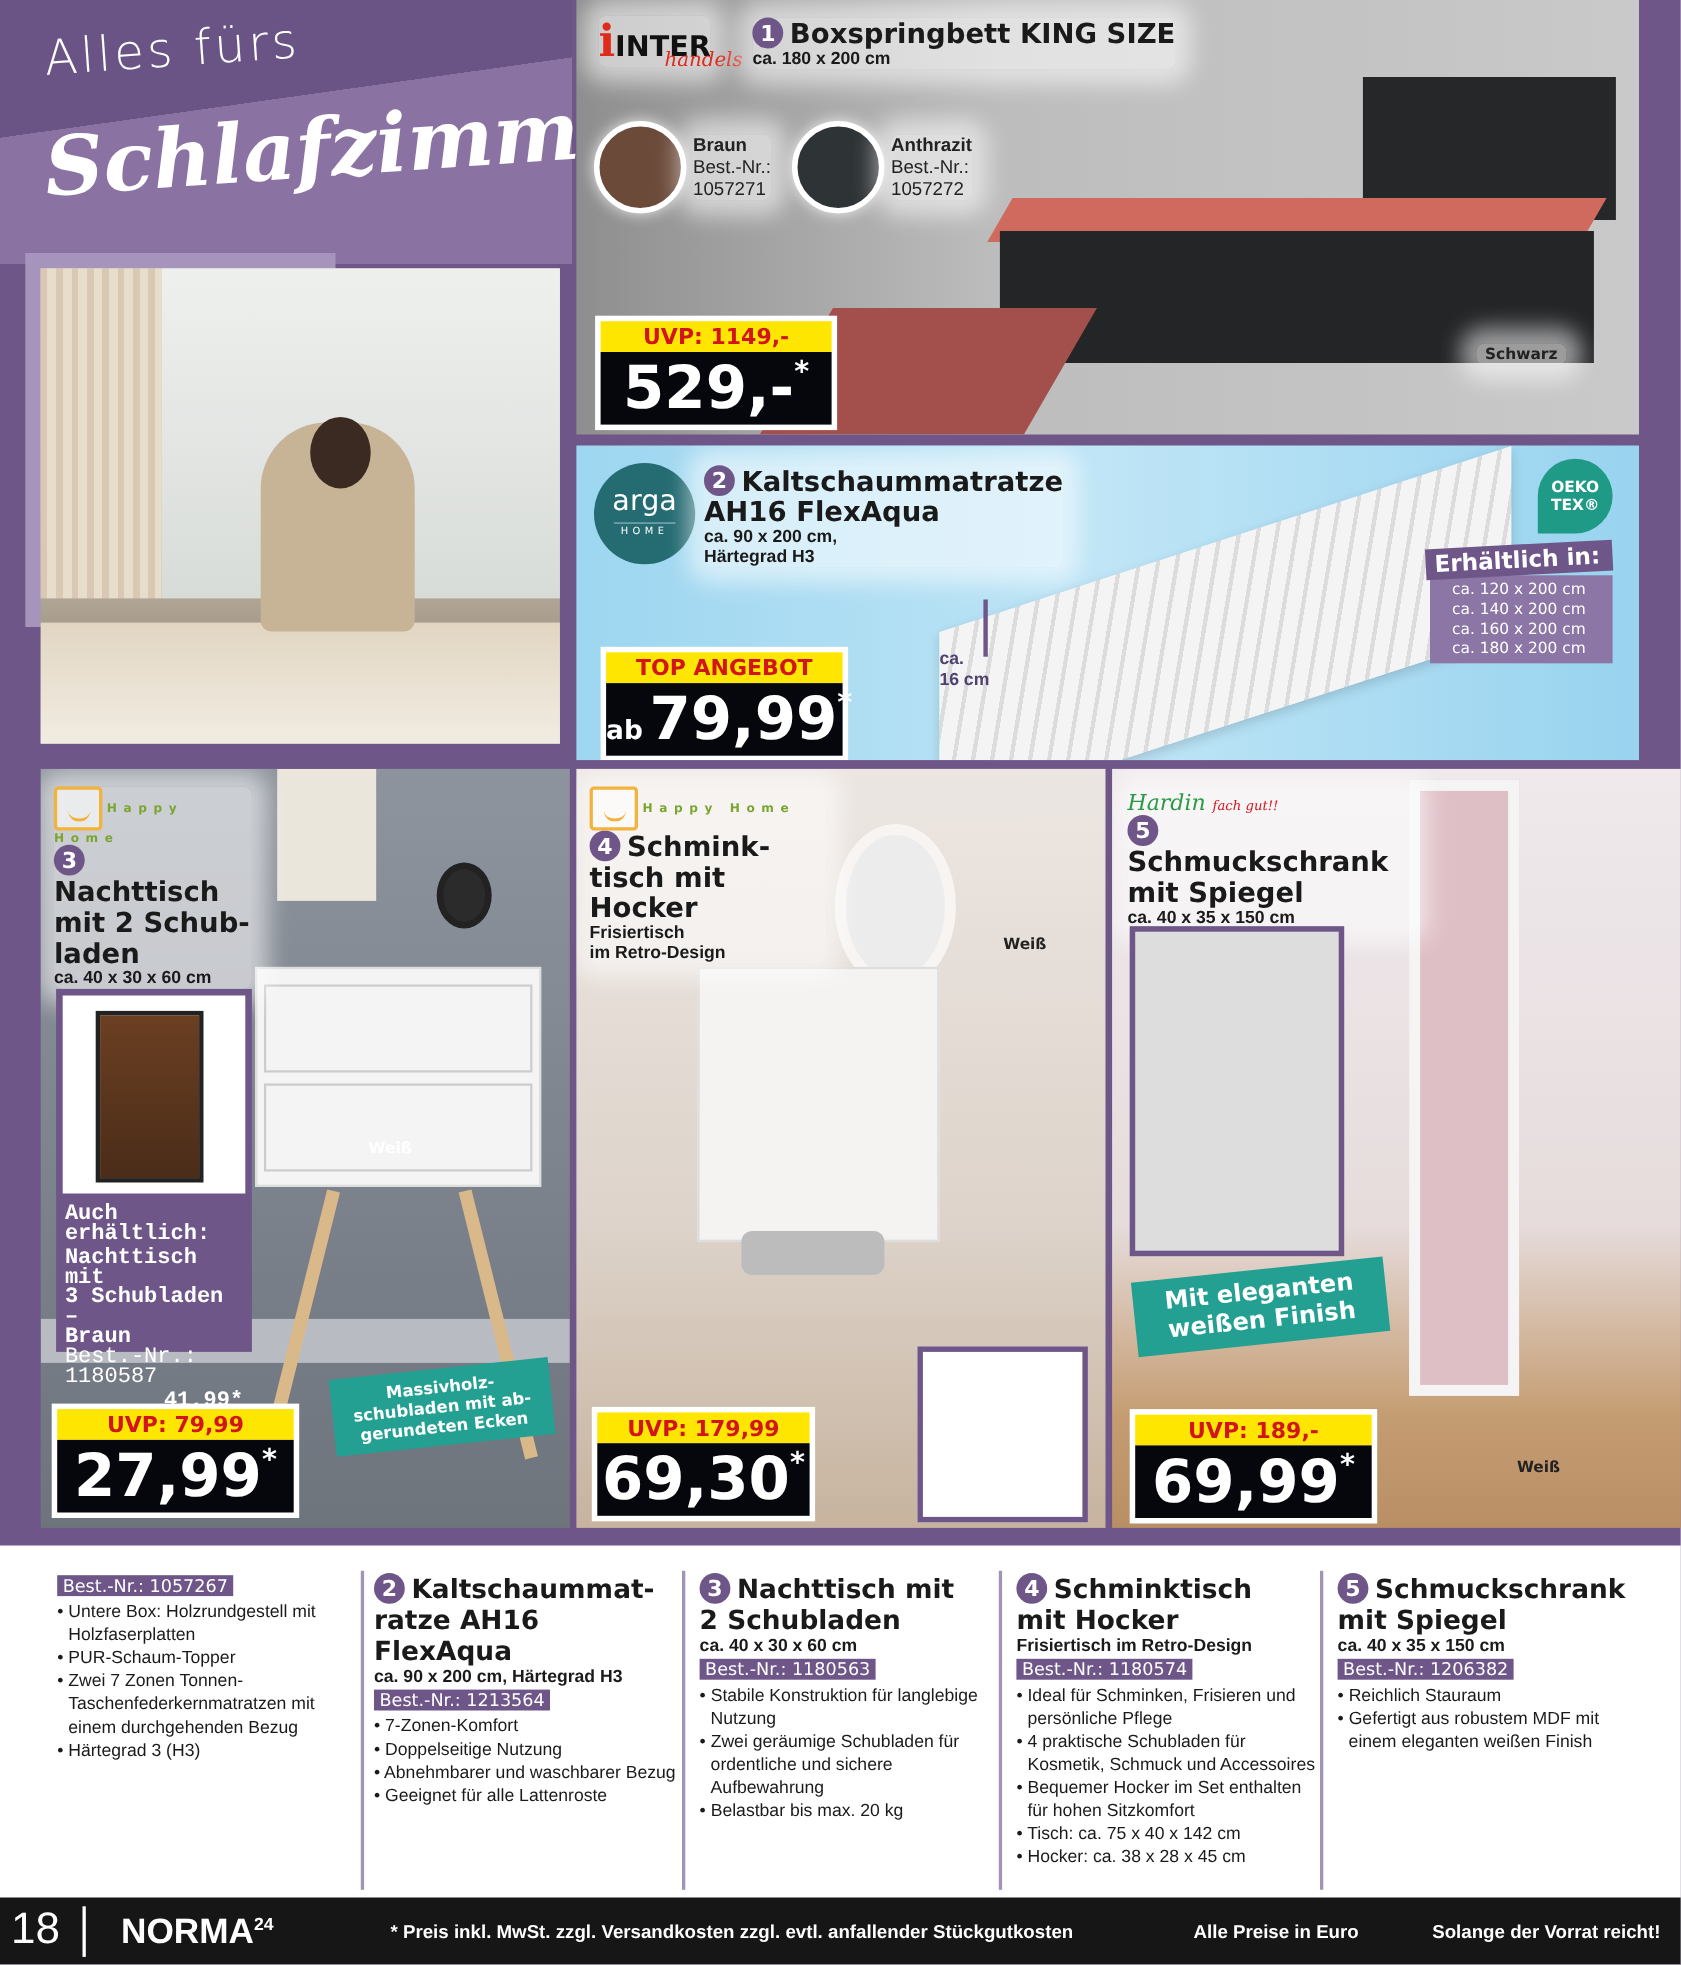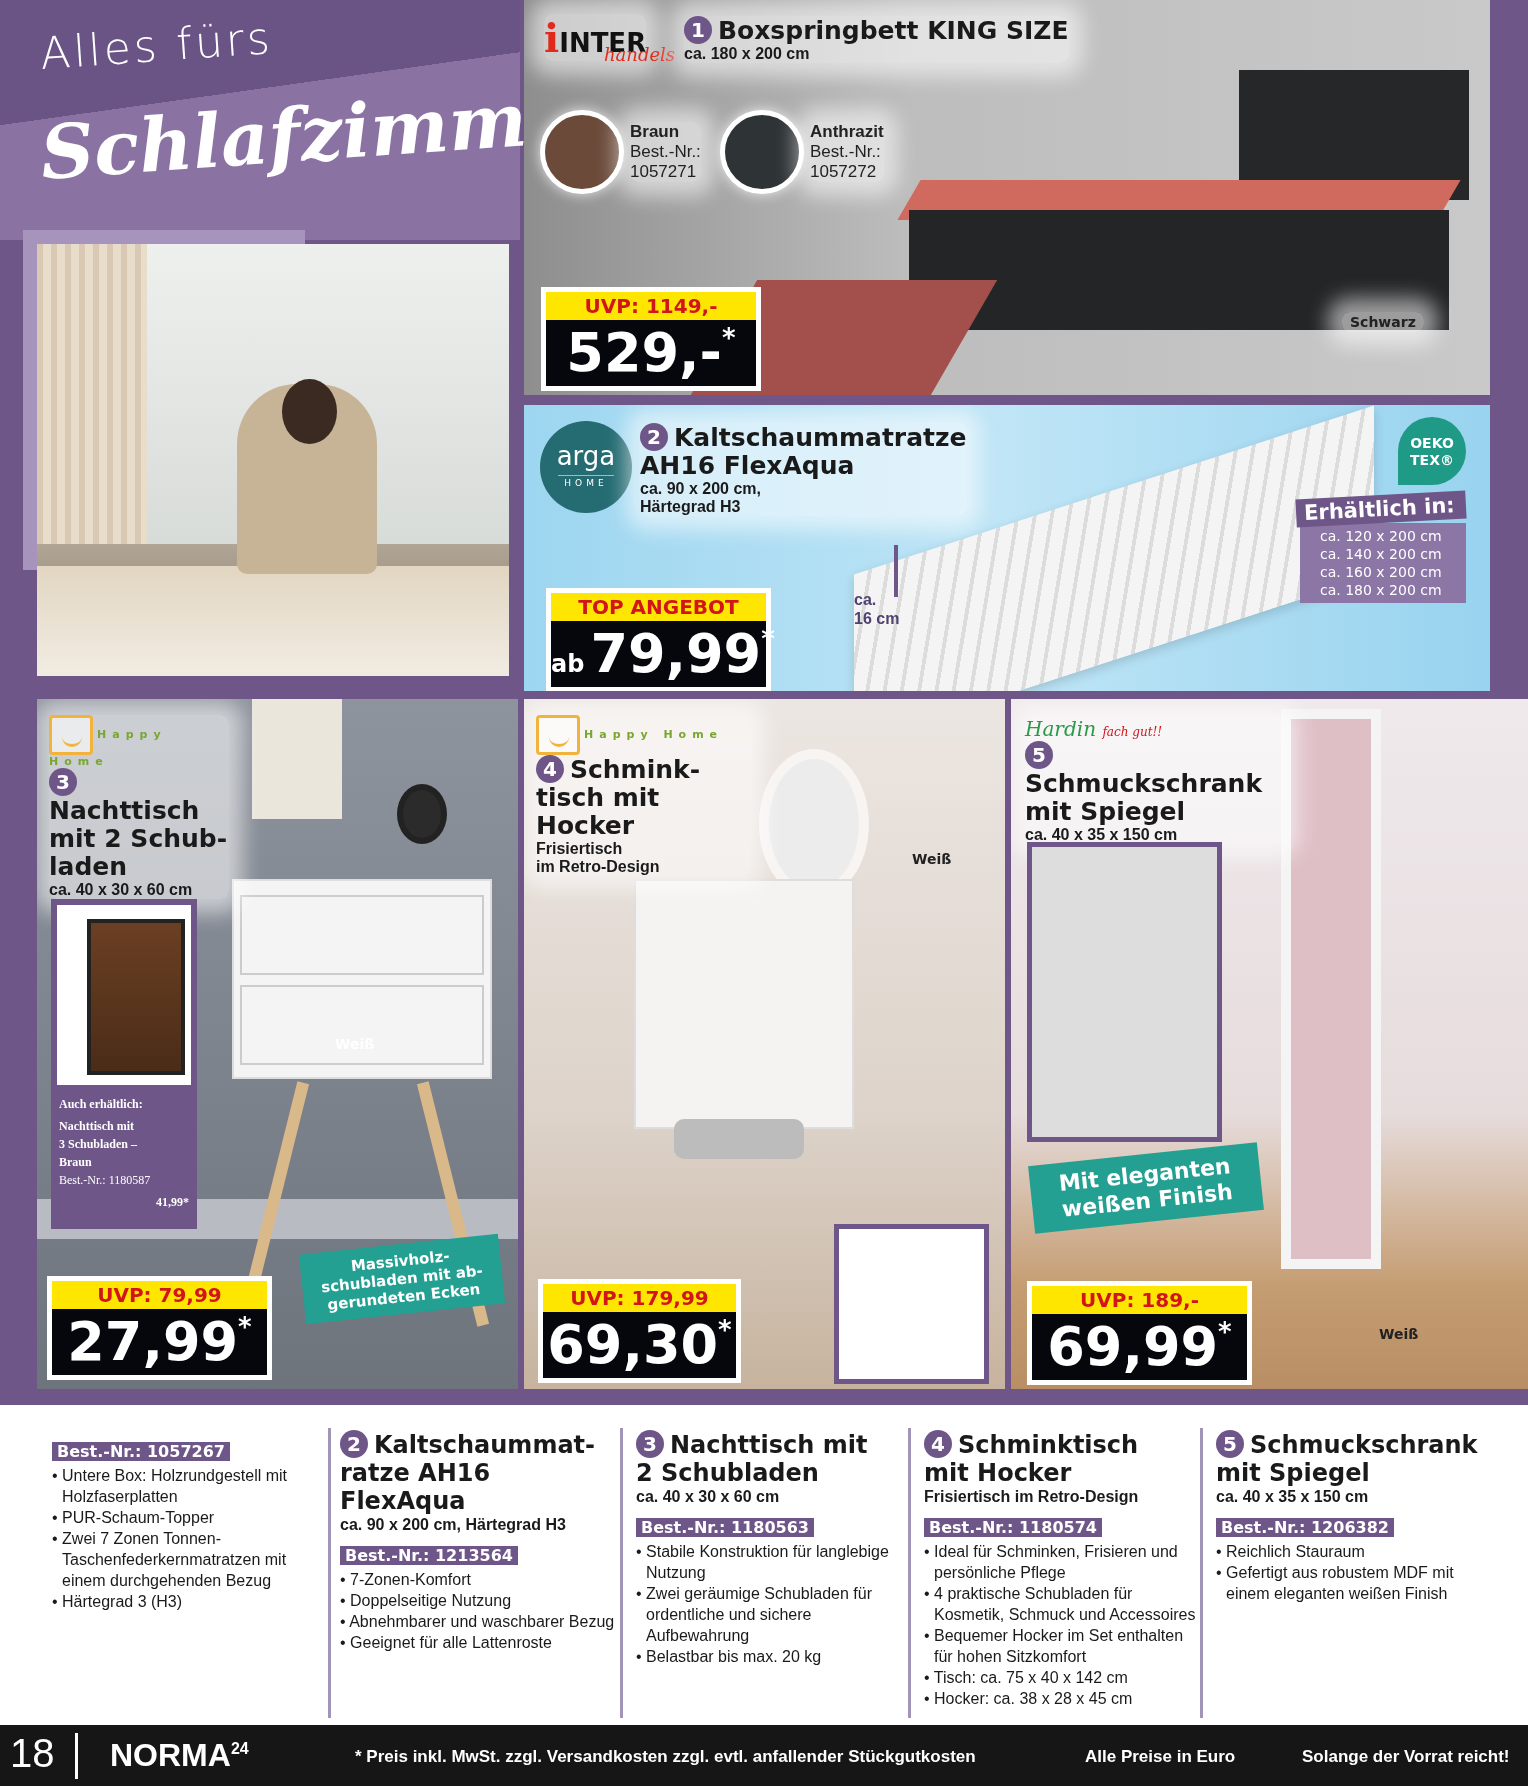--- a/index.html
+++ b/index.html
@@ -43,21 +43,21 @@
 .oeko{position:absolute;right:24px;top:12px;width:68px;height:68px;border-radius:50% 50% 50% 0;background:#1f9a86;color:#fff;font-weight:bold;font-size:14px;text-align:center;line-height:17px;padding-top:18px}
 .mattress{position:absolute;left:330px;top:85px;width:520px;height:170px;background:repeating-linear-gradient(100deg,#f4f4f4 0 14px,#dcdcdc 14px 18px);transform:skewY(-18deg);box-shadow:0 4px 10px rgba(0,0,0,.15)}
 .erh{position:absolute;right:24px;top:90px;width:170px}
 .erh .hd{background:#6e5688;color:#fff;font-weight:bold;font-size:21px;padding:2px 8px;transform:rotate(-3deg)}
 .erh ul{list-style:none;background:#8b76a6;color:#fff;font-size:14px;padding:4px 10px 4px 20px;margin-left:4px;line-height:18px}
 .thick{position:absolute;left:230px;top:125px;font-family:"Liberation Sans",sans-serif;font-weight:bold;font-size:16px;color:#4f4270;line-height:19px}
 .thickbar{position:absolute;left:265px;top:58px;width:4px;height:52px;background:#6e5688}
 .brandhh{position:absolute;left:14px;top:14px;font-size:11px;color:#7aa630;font-weight:bold;letter-spacing:6px}
 .house{display:inline-block;width:44px;height:40px;border:3px solid #f2b33d;border-radius:4px;position:relative;vertical-align:middle;margin-right:4px;background:rgba(255,255,255,.6)}
 .house:before{content:"";position:absolute;left:10px;top:16px;width:20px;height:10px;border-bottom:3px solid #f2b33d;border-radius:0 0 12px 12px}
-.auch{position:absolute;left:14px;top:200px;width:146px;height:330px;background:#6e5688;color:#fff;font-family:Liberation Serif, serif;font-size:12px;line-height:18px}
+.auch{position:absolute;left:14px;top:200px;width:178px;height:330px;background:#6e5688;color:#fff;font-family:Liberation Mono, monospace;font-size:20px;line-height:18px}
 .auch .img{margin:6px;height:180px;background:#fff;position:relative}
 .auch .img:after{content:"";position:absolute;left:30px;top:14px;width:90px;height:148px;background:linear-gradient(180deg,#6b3f22,#4a2c18);border:4px solid #222}
 .auch .txt{padding:4px 8px}
 .auch .price{text-align:right;font-weight:bold;padding-right:8px}
 .nightstand{position:absolute;left:195px;top:180px;width:260px;height:200px;background:#f4f4f4;border:2px solid #ddd}
 .nightstand .d{position:absolute;left:6px;right:6px;height:80px;border:2px solid #ccc}
 .leg{position:absolute;width:12px;height:250px;background:#d9b98a}
 .lamp{position:absolute;left:215px;top:0;width:90px;height:120px;background:#ebe6dc}
 .teal{position:absolute;background:#23a091;color:#fff;font-weight:bold;text-align:center;padding:8px 14px;transform:rotate(-6deg)}
 .vanity{position:absolute;left:110px;top:180px;width:220px;height:250px;background:#f5f3f1;border:2px solid #ddd}
@@ -69,21 +69,21 @@
 .foot-bar{position:absolute;left:0;top:1725px;width:1528px;height:61px;background:#161616;color:#fff}
 .foot-bar .pg{position:absolute;left:10px;top:6px;font-size:40px;font-family:"Liberation Sans",sans-serif}
 .foot-bar .sep{position:absolute;left:75px;top:8px;width:3px;height:46px;background:#fff}
 .foot-bar .norma{position:absolute;left:110px;top:12px;font-size:32px;font-weight:bold;font-family:"Liberation Sans",sans-serif}
 .foot-bar .norma sup{font-size:16px;color:#fff}
 .foot-bar .note{position:absolute;top:22px;font-family:"Liberation Sans",sans-serif;font-size:17px;font-weight:bold}
 .specs{position:absolute;top:1420px;left:0;width:1528px;height:300px}
 .spec{position:absolute;top:10px;width:280px}
 .spec h3{font-size:24px;line-height:28px;font-weight:bold;color:#1a1a1a}
 .spec .dim{font-family:"Liberation Sans",sans-serif;font-weight:bold;font-size:16px;margin-top:1px}
-.spec .bn{display:inline-block;background:#6e5688;color:#fff;font-weight:bold;font-size:16px;padding:0 5px;margin:12px 0 4px}
+.spec .bn{display:inline-block;background:#6e5688;color:#fff;font-weight:normal;font-size:16px;padding:0 5px;margin:2px 0 4px}
 .spec ul{list-style:none;font-family:"Liberation Sans",sans-serif;font-size:16px;line-height:21px}
 .spec li{padding-left:10px;text-indent:-10px}
 .spec li:before{content:"• "}
 .vdiv{position:absolute;top:1428px;width:3px;height:290px;background:#a294b8}
 </style>
 </head>
 <body>
 
 <div class="top"></div>
 

